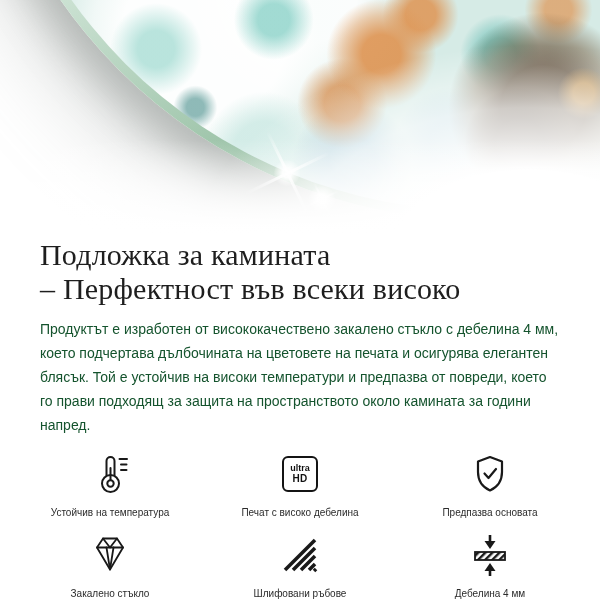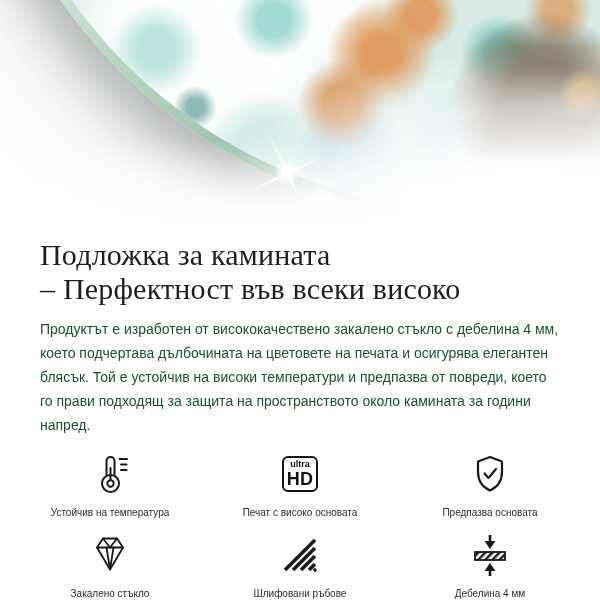--- a/index.html
+++ b/index.html
@@ -75,21 +75,21 @@
   }
   .feature{display:flex;flex-direction:column;align-items:center;}
   .icon-box{height:46px;display:flex;align-items:center;justify-content:center;}
   .ficon{width:44px;height:44px;display:block;}
   .feature-label{margin-top:10px;font-size:10px;color:#2b2b2b;text-align:center;}
   .hd-badge{
     width:36px;height:36px;border:2.5px solid #141414;border-radius:6px;box-sizing:border-box;
     display:flex;flex-direction:column;align-items:center;justify-content:center;line-height:1;color:#111;
   }
   .hd-top{font-size:9px;font-weight:700;}
-  .hd-bottom{font-size:18px;font-weight:800;margin-top:1px;letter-spacing:0.3px;}
+  .hd-bottom{font-size:10px;font-weight:800;margin-top:1px;letter-spacing:0.3px;}
 </style>
 </head>
 <body>
 
 <div class="hero">
   <div class="plate-rim">
     <div class="plate-face"></div>
   </div>
   <div class="sparkle sparkle-big">
     <i class="ray-h"></i>
@@ -128,21 +128,21 @@
     <div class="feature-label">Устойчив на температура</div>
   </div>
 
   <div class="feature">
     <div class="icon-box">
       <div class="hd-badge">
         <span class="hd-top">ultra</span>
         <span class="hd-bottom">HD</span>
       </div>
     </div>
-    <div class="feature-label">Печат с високо основата</div>
+    <div class="feature-label">Печат с високо дебелина</div>
   </div>
 
   <div class="feature">
     <div class="icon-box">
       <svg class="ficon" viewBox="0 0 44 44" fill="none" stroke="#191919" stroke-width="2.2" stroke-linecap="round" stroke-linejoin="round">
         <path d="M22 5 L34 9.5 V20 C34 29.5 28.5 35.5 22 38.5 C15.5 35.5 10 29.5 10 20 V9.5 Z"></path>
         <polyline points="16.5,21.5 20.5,26 28,17"></polyline>
       </svg>
     </div>
     <div class="feature-label">Предпазва основата</div>

